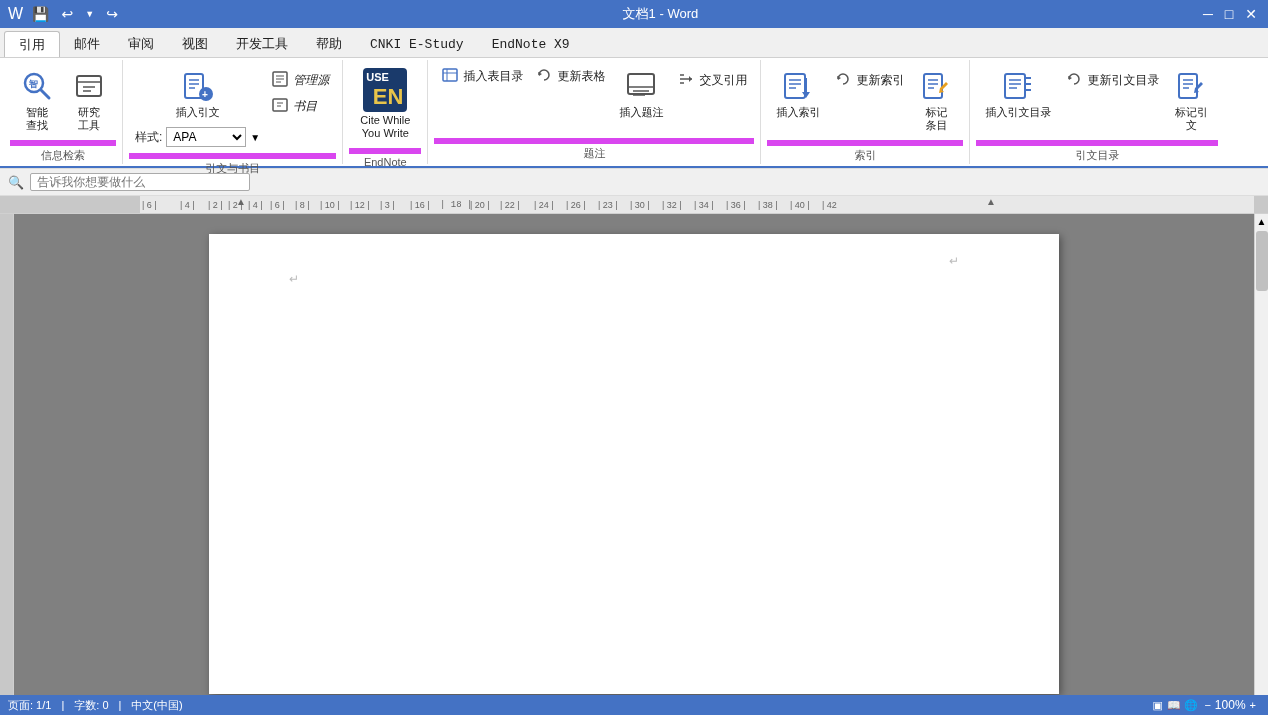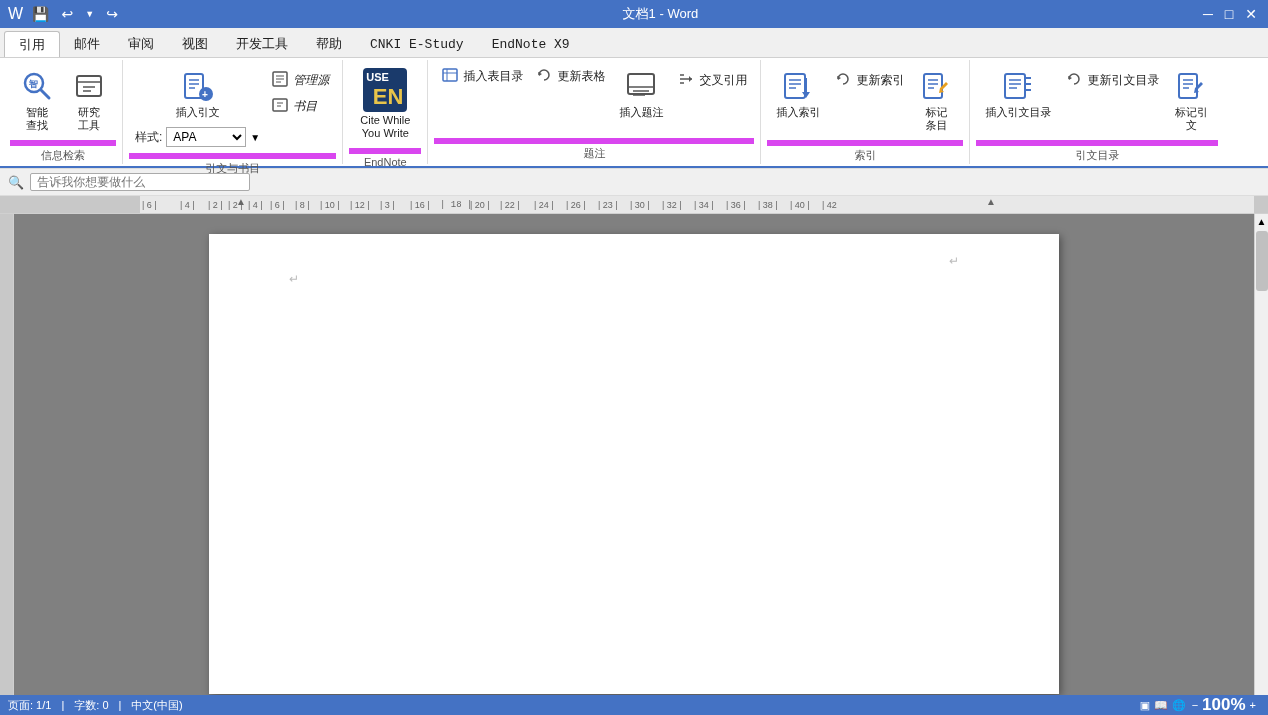--- a/index.html
+++ b/index.html
@@ -581,15 +581,15 @@
   <span>页面: 1/1</span>
   <span style="margin:0 10px;">|</span>
   <span>字数: 0</span>
   <span style="margin:0 10px;">|</span>
   <span>中文(中国)</span>
   <div style="flex:1;"></div>
   <span style="cursor:pointer;margin:0 2px;">▣</span>
   <span style="cursor:pointer;margin:0 2px;">📖</span>
   <span style="cursor:pointer;margin:0 2px;">🌐</span>
   <span style="cursor:pointer;margin:0 4px;">−</span>
-  <span style="font-size:17px;font-weight:bold;">100%</span>
+  <span style="font-size:12px;">100%</span>
   <span style="cursor:pointer;margin:0 4px;">+</span>
 </div>
 
 </body></html>

